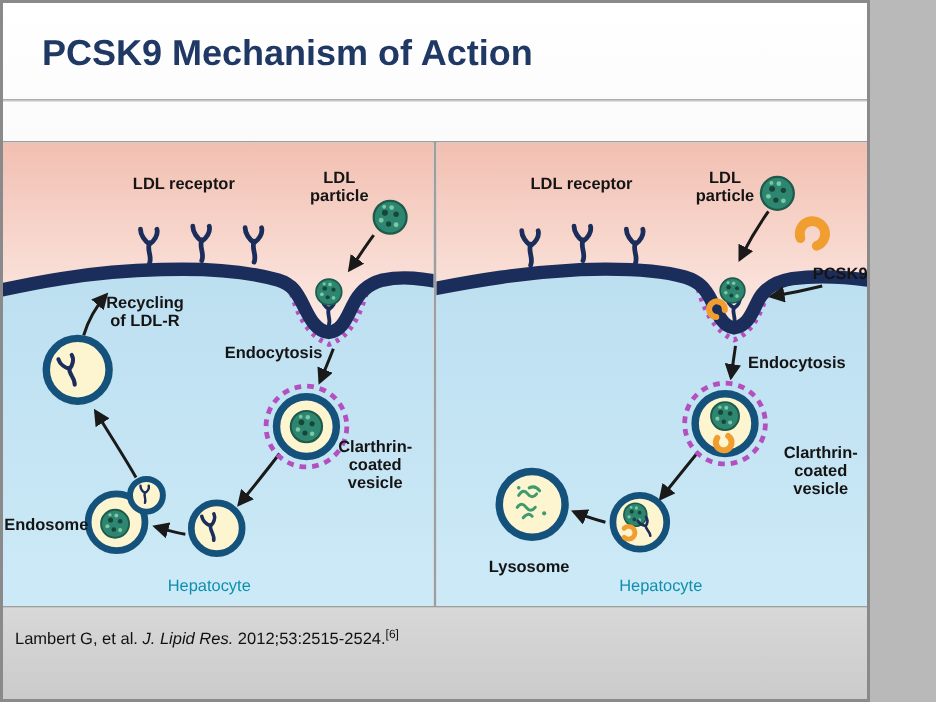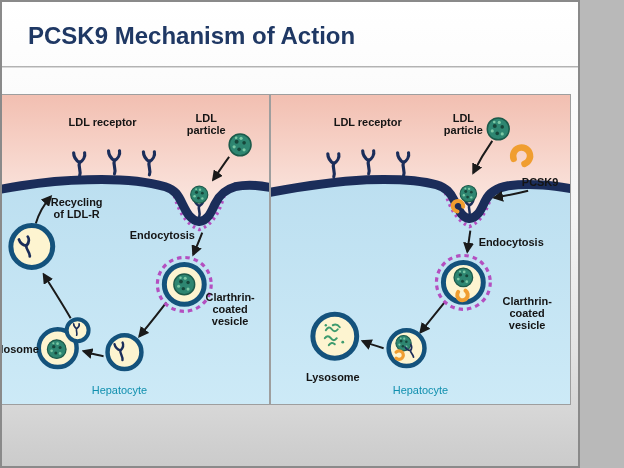--- a/index.html
+++ b/index.html
@@ -1,21 +1,21 @@
 <!DOCTYPE html>
 <html><head>
 <meta charset="utf-8">
 <style>
   html,body{margin:0;padding:0;background:#b9b9b9;font-family:"Liberation Sans",sans-serif;}
   .slide{position:relative;width:580px;height:468px;box-sizing:border-box;border:2px solid #8a8a8a;
          background:linear-gradient(180deg,#ffffff 0%,#f6f6f6 45%,#e3e3e3 75%,#cbcbcb 100%);overflow:hidden;}
   .header{padding:20px 0 0 26px;}
   .title{margin:0;font-size:24px;line-height:28px;font-weight:bold;color:#1F3864;}
   .divider{margin-top:16px;height:2px;background:linear-gradient(180deg,#9f9f9f,#ececec);}
-  .panels{display:flex;justify-content:flex-end;padding:26px 7px 0;}
+  .panels{display:flex;justify-content:center;padding:26px 7px 0;}
   .panel{width:301px;height:311px;box-sizing:border-box;border:1px solid #9e9e9e;background:#ffffff;}
   .panel svg{display:block;}
   .captions{display:flex;justify-content:space-between;padding:8px 9px 0;}
   .caption{width:298px;font-size:11.5px;font-weight:bold;color:#111111;}
   .citation{padding:13px 0 0 8px;font-size:11px;color:#111111;}
   .citation .journal{font-style:italic;}
   .citation sup{font-size:8px;}
   svg text{font-family:"Liberation Sans",sans-serif;font-size:11px;font-weight:bold;fill:#141414;}
   svg text.teal{fill:#0F8FAE;font-weight:normal;}
 </style>
@@ -216,14 +216,15 @@
         <text x="257" y="211" text-anchor="middle">Clarthrin-</text>
         <text x="257" y="223" text-anchor="middle">coated</text>
         <text x="257" y="235" text-anchor="middle">vesicle</text>
         <text x="62" y="287" text-anchor="middle">Lysosome</text>
         <text x="150" y="300" text-anchor="middle" class="teal">Hepatocyte</text>
       </svg>
     </div>
   </div>
 
 
+  <div class="citation"><span>Lambert G, et al. </span><span class="journal">J. Lipid Res.</span><span> 2012;53:2515-2524.</span><sup>[6]</sup></div>
 
 </div>
 
 </body></html>

